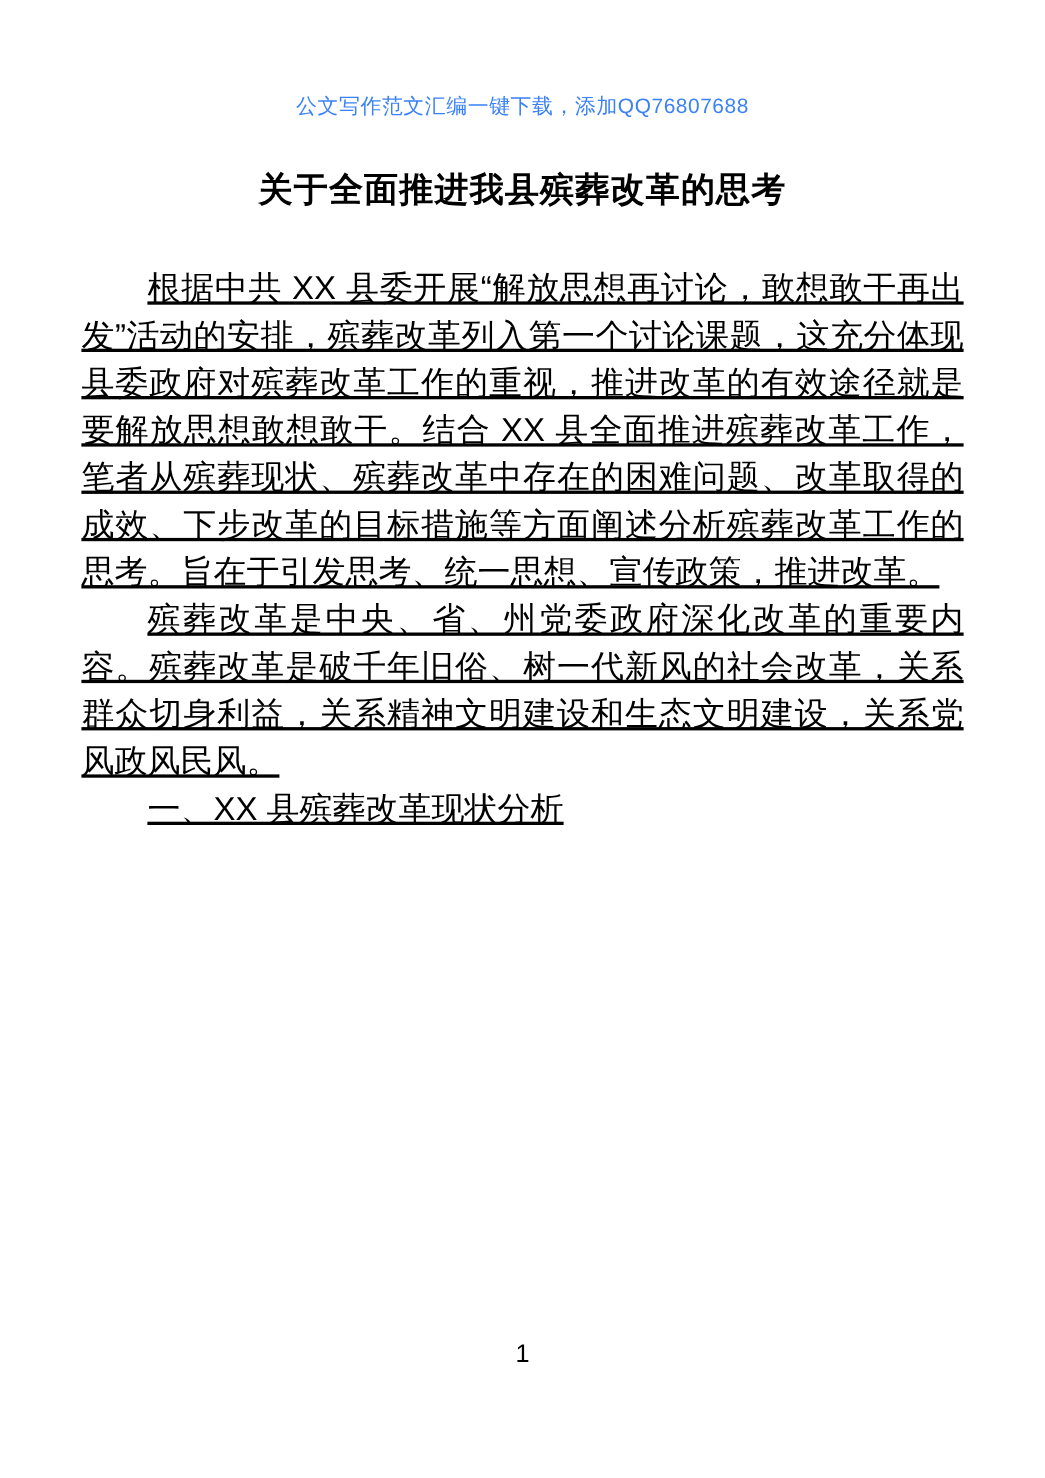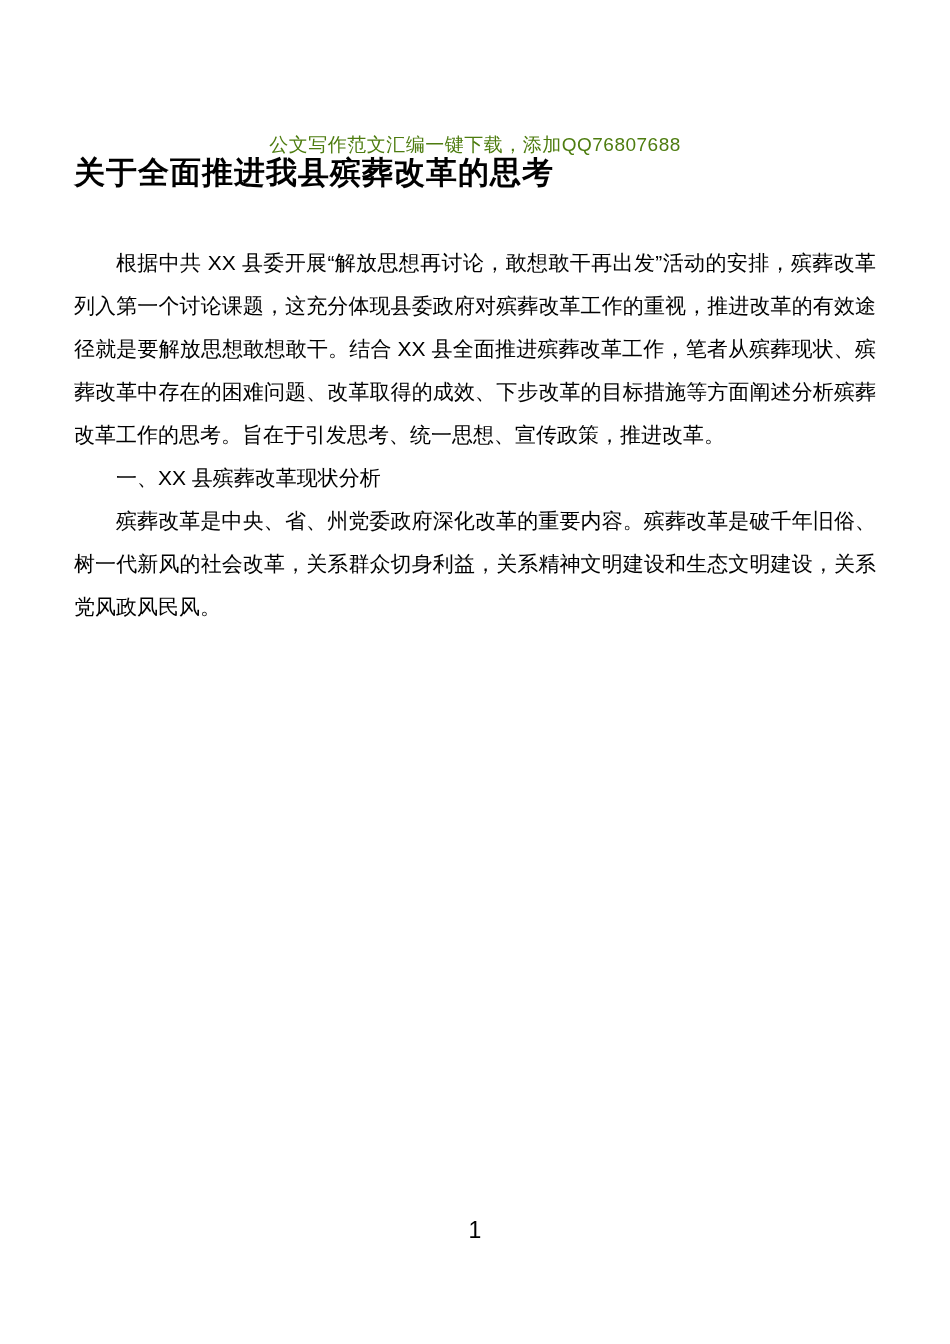--- a/index.html
+++ b/index.html
@@ -21,47 +21,48 @@
     height: 1344px;
     box-sizing: border-box;
     padding: 0 74px;
   }
   .watermark {
     position: absolute;
     top: 84px;
     left: 0;
     width: 950px;
     text-align: center;
-    color: #4d7c0f;
+    color: #3b82f6;
     font-size: 19px;
     letter-spacing: 0.5px;
     font-family: "Liberation Sans", sans-serif;
     white-space: nowrap;
-    margin-top: 48px;
   }
   .doc-title {
     margin: 0;
     padding-top: 152px;
+    text-align: center;
     font-size: 31px;
     font-weight: bold;
     letter-spacing: 1px;
     font-family: Liberation Sans, sans-serif;
   }
   .body-text {
     margin-top: 47px;
   }
   .para {
-    font-size: 21px;
+    font-size: 30px;
     line-height: 43px;
     text-align: justify;
     text-justify: inter-ideograph;
     margin: 0;
     text-indent: 2em;
     letter-spacing: 0px;
     word-break: break-all;
+    text-decoration: underline;
   }
   .para.heading {
     text-indent: 2em;
   }
   .page-number {
     position: absolute;
     left: 0;
     bottom: 100px;
     width: 950px;
     text-align: center;
@@ -72,19 +73,19 @@
 <body>
 
 <div class="page">
 
   <div class="watermark">公文写作范文汇编一键下载，添加QQ76807688</div>
 
   <h1 class="doc-title">关于全面推进我县殡葬改革的思考</h1>
 
   <div class="body-text">
     <p class="para">根据中共 XX 县委开展“解放思想再讨论，敢想敢干再出发”活动的安排，殡葬改革列入第一个讨论课题，这充分体现县委政府对殡葬改革工作的重视，推进改革的有效途径就是要解放思想敢想敢干。结合 XX 县全面推进殡葬改革工作，笔者从殡葬现状、殡葬改革中存在的困难问题、改革取得的成效、下步改革的目标措施等方面阐述分析殡葬改革工作的思考。旨在于引发思考、统一思想、宣传政策，推进改革。</p>
+    <p class="para">殡葬改革是中央、省、州党委政府深化改革的重要内容。殡葬改革是破千年旧俗、树一代新风的社会改革，关系群众切身利益，关系精神文明建设和生态文明建设，关系党风政风民风。</p>
     <p class="para heading">一、XX 县殡葬改革现状分析</p>
-    <p class="para">殡葬改革是中央、省、州党委政府深化改革的重要内容。殡葬改革是破千年旧俗、树一代新风的社会改革，关系群众切身利益，关系精神文明建设和生态文明建设，关系党风政风民风。</p>
   </div>
 
   <div class="page-number">1</div>
 
 </div>
 
 </body></html>

